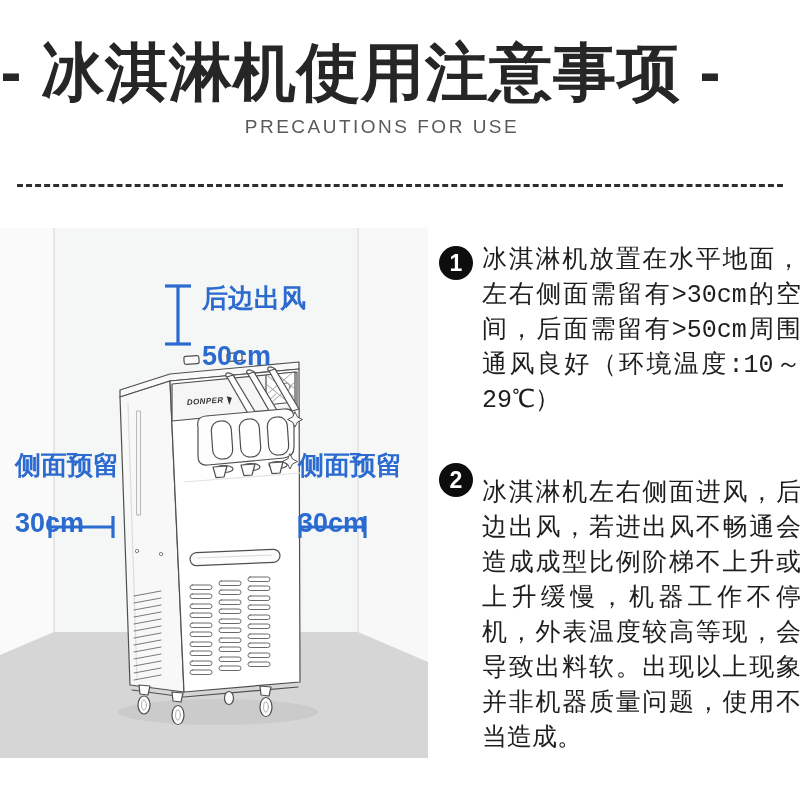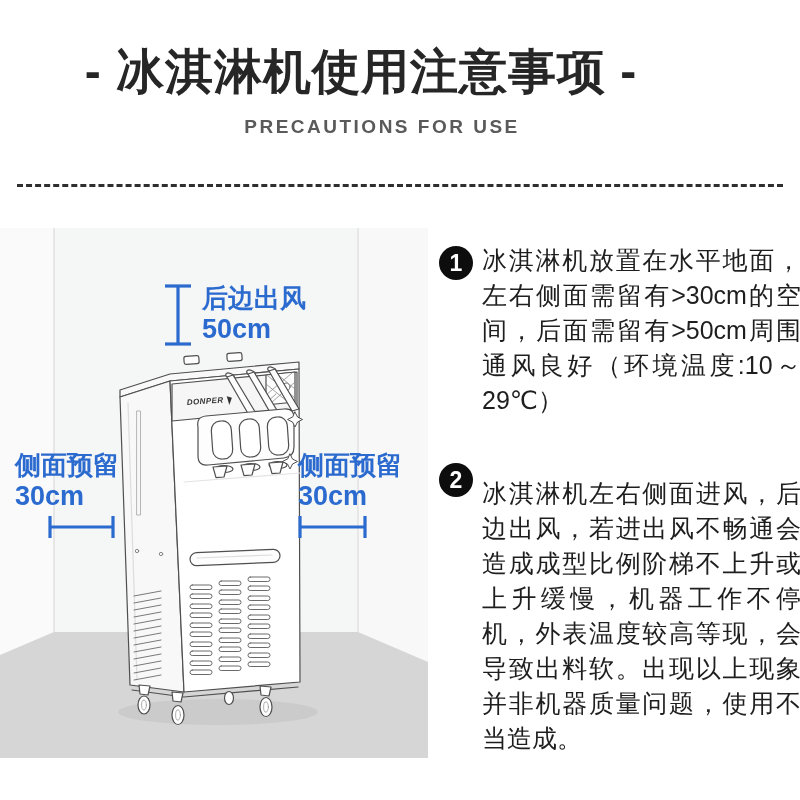--- a/index.html
+++ b/index.html
@@ -1,46 +1,46 @@
 <!DOCTYPE html>
 <html><head>
 <meta charset="utf-8">
 <style>
   html,body{margin:0;padding:0;background:#ffffff;}
   body{width:800px;height:800px;position:relative;overflow:hidden;
        font-family:"Liberation Sans","DejaVu Sans",sans-serif;color:#1e1e1e;}
 
   
   .header{position:absolute;left:0;top:44px;width:722px;text-align:center;}
-  .title{font-size:48px;line-height:56px;font-weight:900;color:#262626;
+  .title{font-size:63px;line-height:56px;font-weight:900;color:#262626;
          letter-spacing:1px;margin:0;}
-  .subtitle{margin-top:16px;font-size:19px;font-weight:700;color:#5a5a5a;
+  .subtitle{margin-top:16px;font-size:19px;font-weight:400;color:#5a5a5a;
             letter-spacing:2.5px;padding-left:42px;}
 
   .dashed-divider{position:absolute;left:17px;top:184px;width:766px;height:0;
                   border-top:3px dashed #2f2f2f;}
 
   
   .diagram{position:absolute;left:0;top:228px;width:428px;height:530px;}
   .diagram svg{position:absolute;left:0;top:0;}
   .dim-label{position:absolute;color:#2b6ace;font-weight:600;
              font-size:26px;line-height:31px;white-space:nowrap;}
-  .dim-label .val{font-size:27px;}
+  .dim-label .val{font-size:27px;margin-top:27px;}
   .dim-back{left:202px;top:55px;}
   .dim-left{left:15px;top:222px;}
   .dim-right{left:298px;top:222px;}
 
   
   .note-badge{position:absolute;width:34px;height:34px;border-radius:50%;
               background:#0d0d0d;color:#ffffff;font-size:23px;font-weight:bold;
               text-align:center;line-height:34px;}
   .badge-1{left:439px;top:246px;}
   .badge-2{left:439px;top:463px;}
   .note-text{position:absolute;left:482px;width:319px;margin:0;
-             font-size:25px;line-height:35px;color:#1e1e1e;text-align:justify;}
+             font-size:25px;line-height:35px;color:#1e1e1e;text-align:justify;font-family:Liberation Mono, monospace;}
   .text-1{top:243px;}
   .text-2{top:476px;}
 </style>
 </head>
 <body>
 
 <div class="header">
   <h1 class="title">- 冰淇淋机使用注意事项 -</h1>
   <div class="subtitle">PRECAUTIONS FOR USE</div>
 </div>

